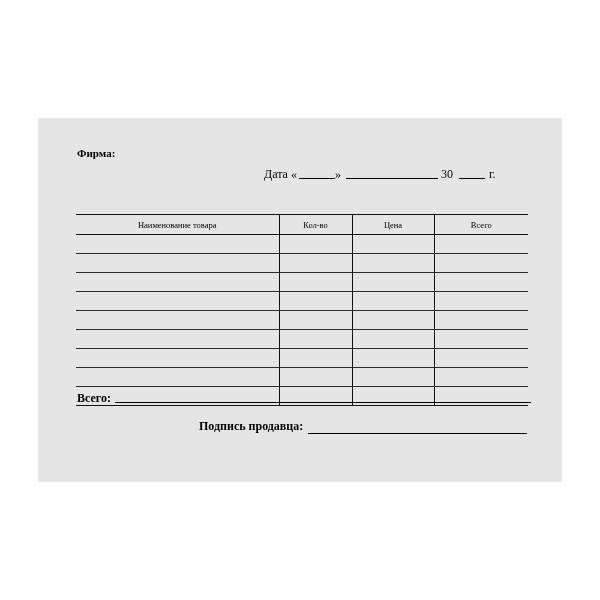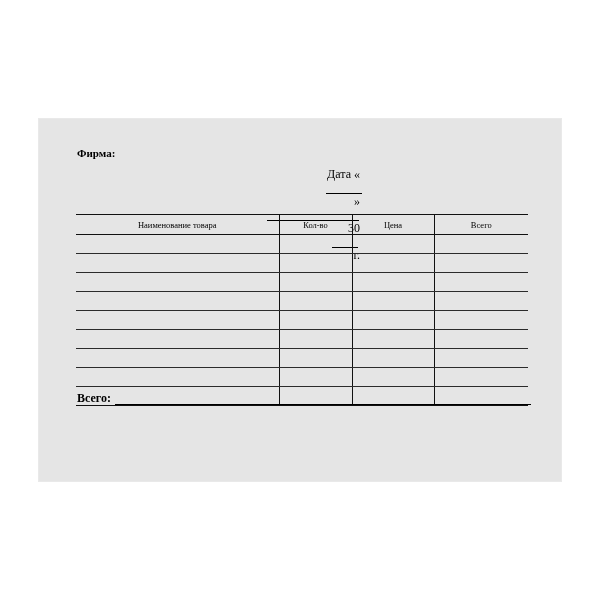--- a/index.html
+++ b/index.html
@@ -44,22 +44,20 @@
     white-space: nowrap;
   }
 
   .date-row {
     position: absolute;
     left: 225px;
     top: 48px;
     font-size: 12px;
     white-space: nowrap;
     display: flex;
-    align-items: flex-end;
-    flex-direction: column;
   }
   .date-row .lbl { margin-right: 2px; }
   .date-row .rule {
     display: inline-block;
     border-bottom: 1px solid #000;
     height: 11px;
   }
   .rule-day { width: 36px; }
   .rule-month { width: 92px; margin: 0 3px; }
   .rule-year { width: 26px; margin: 0 4px; }
@@ -116,21 +114,21 @@
     border-bottom: 1.2px solid #111;
   }
 
   .total-row {
     position: absolute;
     left: 38px;
     top: 272px;
     right: 30px;
     font-size: 12px;
     display: flex;
-    align-items: center;
+    align-items: flex-start;
   }
   .total-row .lbl {
     font-weight: bold;
     margin-right: 4px;
     white-space: nowrap;
   }
   .total-row .rule {
     flex: 1;
     border-bottom: 1px solid #000;
     height: 11px;
@@ -249,15 +247,19 @@
           <td class="sep-l"></td>
         </tr>
       </tbody>
     </table>
 
     <div class="total-row">
       <span class="lbl">Всего:</span>
       <span class="rule"></span>
     </div>
 
+    <div class="sign-row">
+      <span class="lbl">Подпись продавца:</span>
+      <span class="rule"></span>
+    </div>
 
   </div>
 </div>
 
 </body></html>

